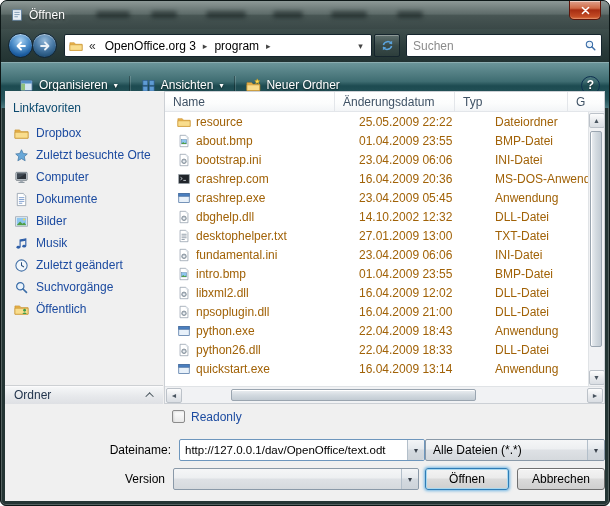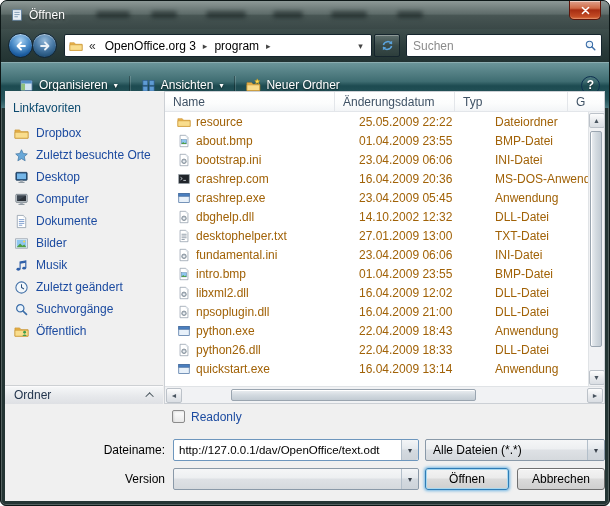--- a/index.html
+++ b/index.html
@@ -122,21 +122,21 @@
   .version-row{margin-top:7px;}
   .flabel{width:163px;text-align:right;padding-right:8px;color:#000;flex:none;}
   .combo{position:relative;height:22px;display:flex;align-items:center;border:1px solid #8a99a8;
     border-radius:2px;background:linear-gradient(#f5f6f7,#edeff1 45%,#dee1e5 50%,#d5d9dd);flex:none;}
   .combo .arrow{position:absolute;right:0;top:0;bottom:0;width:17px;display:flex;align-items:center;
     justify-content:center;color:#39414b;font-size:8px;border-left:1px solid #b3bfca;border-radius:0 2px 2px 0;
     background:linear-gradient(#f3f5f7,#e5e9ed 45%,#d4dae0 50%,#cdd3d9);}
   .combo-fname{width:246px;background:#fff;border-color:#6d96bd;}
   .fname-input{width:calc(100% - 18px);border:none;outline:none;background:transparent;
     font:11.5px "Liberation Sans",sans-serif;color:#000;padding-left:5px;}
-  .combo-ftype{width:180px;margin-left:6px;padding-left:7px;}
+  .combo-ftype{width:180px;padding-left:7px;}
   .combo-version{width:246px;}
   .combo-text{white-space:nowrap;overflow:hidden;}
   .btn{height:22px;border:1px solid #707070;border-radius:3px;color:#000;flex:none;
     background:linear-gradient(#f3f3f3,#ebebeb 45%,#dbdbdb 50%,#cfcfcf);
     display:flex;align-items:center;justify-content:center;box-shadow:inset 0 1px 0 #fff;
     font:12px "Liberation Sans",sans-serif;}
   .btn-open{width:84px;margin-left:6px;border-color:#2f7cb5;
     box-shadow:0 0 3px 1px rgba(64,160,222,.7),inset 0 0 0 1px #a8d8f0,inset 0 1px 0 #fff;}
   .btn-cancel{width:88px;margin-left:8px;}
 </style>
@@ -358,26 +358,20 @@
           <span>Dropbox</span>
         </div>
         <div class="sb-item">
           <svg>
               <use href="#i-star"></use>
             </svg>
           <span>Zuletzt besuchte Orte</span>
         </div>
         <div class="sb-item">
           <svg>
-              <use href="#i-desktop"></use>
-            </svg>
-          <span>Desktop</span>
-        </div>
-        <div class="sb-item">
-          <svg>
               <use href="#i-computer"></use>
             </svg>
           <span>Computer</span>
         </div>
         <div class="sb-item">
           <svg>
               <use href="#i-doc"></use>
             </svg>
           <span>Dokumente</span>
         </div>

